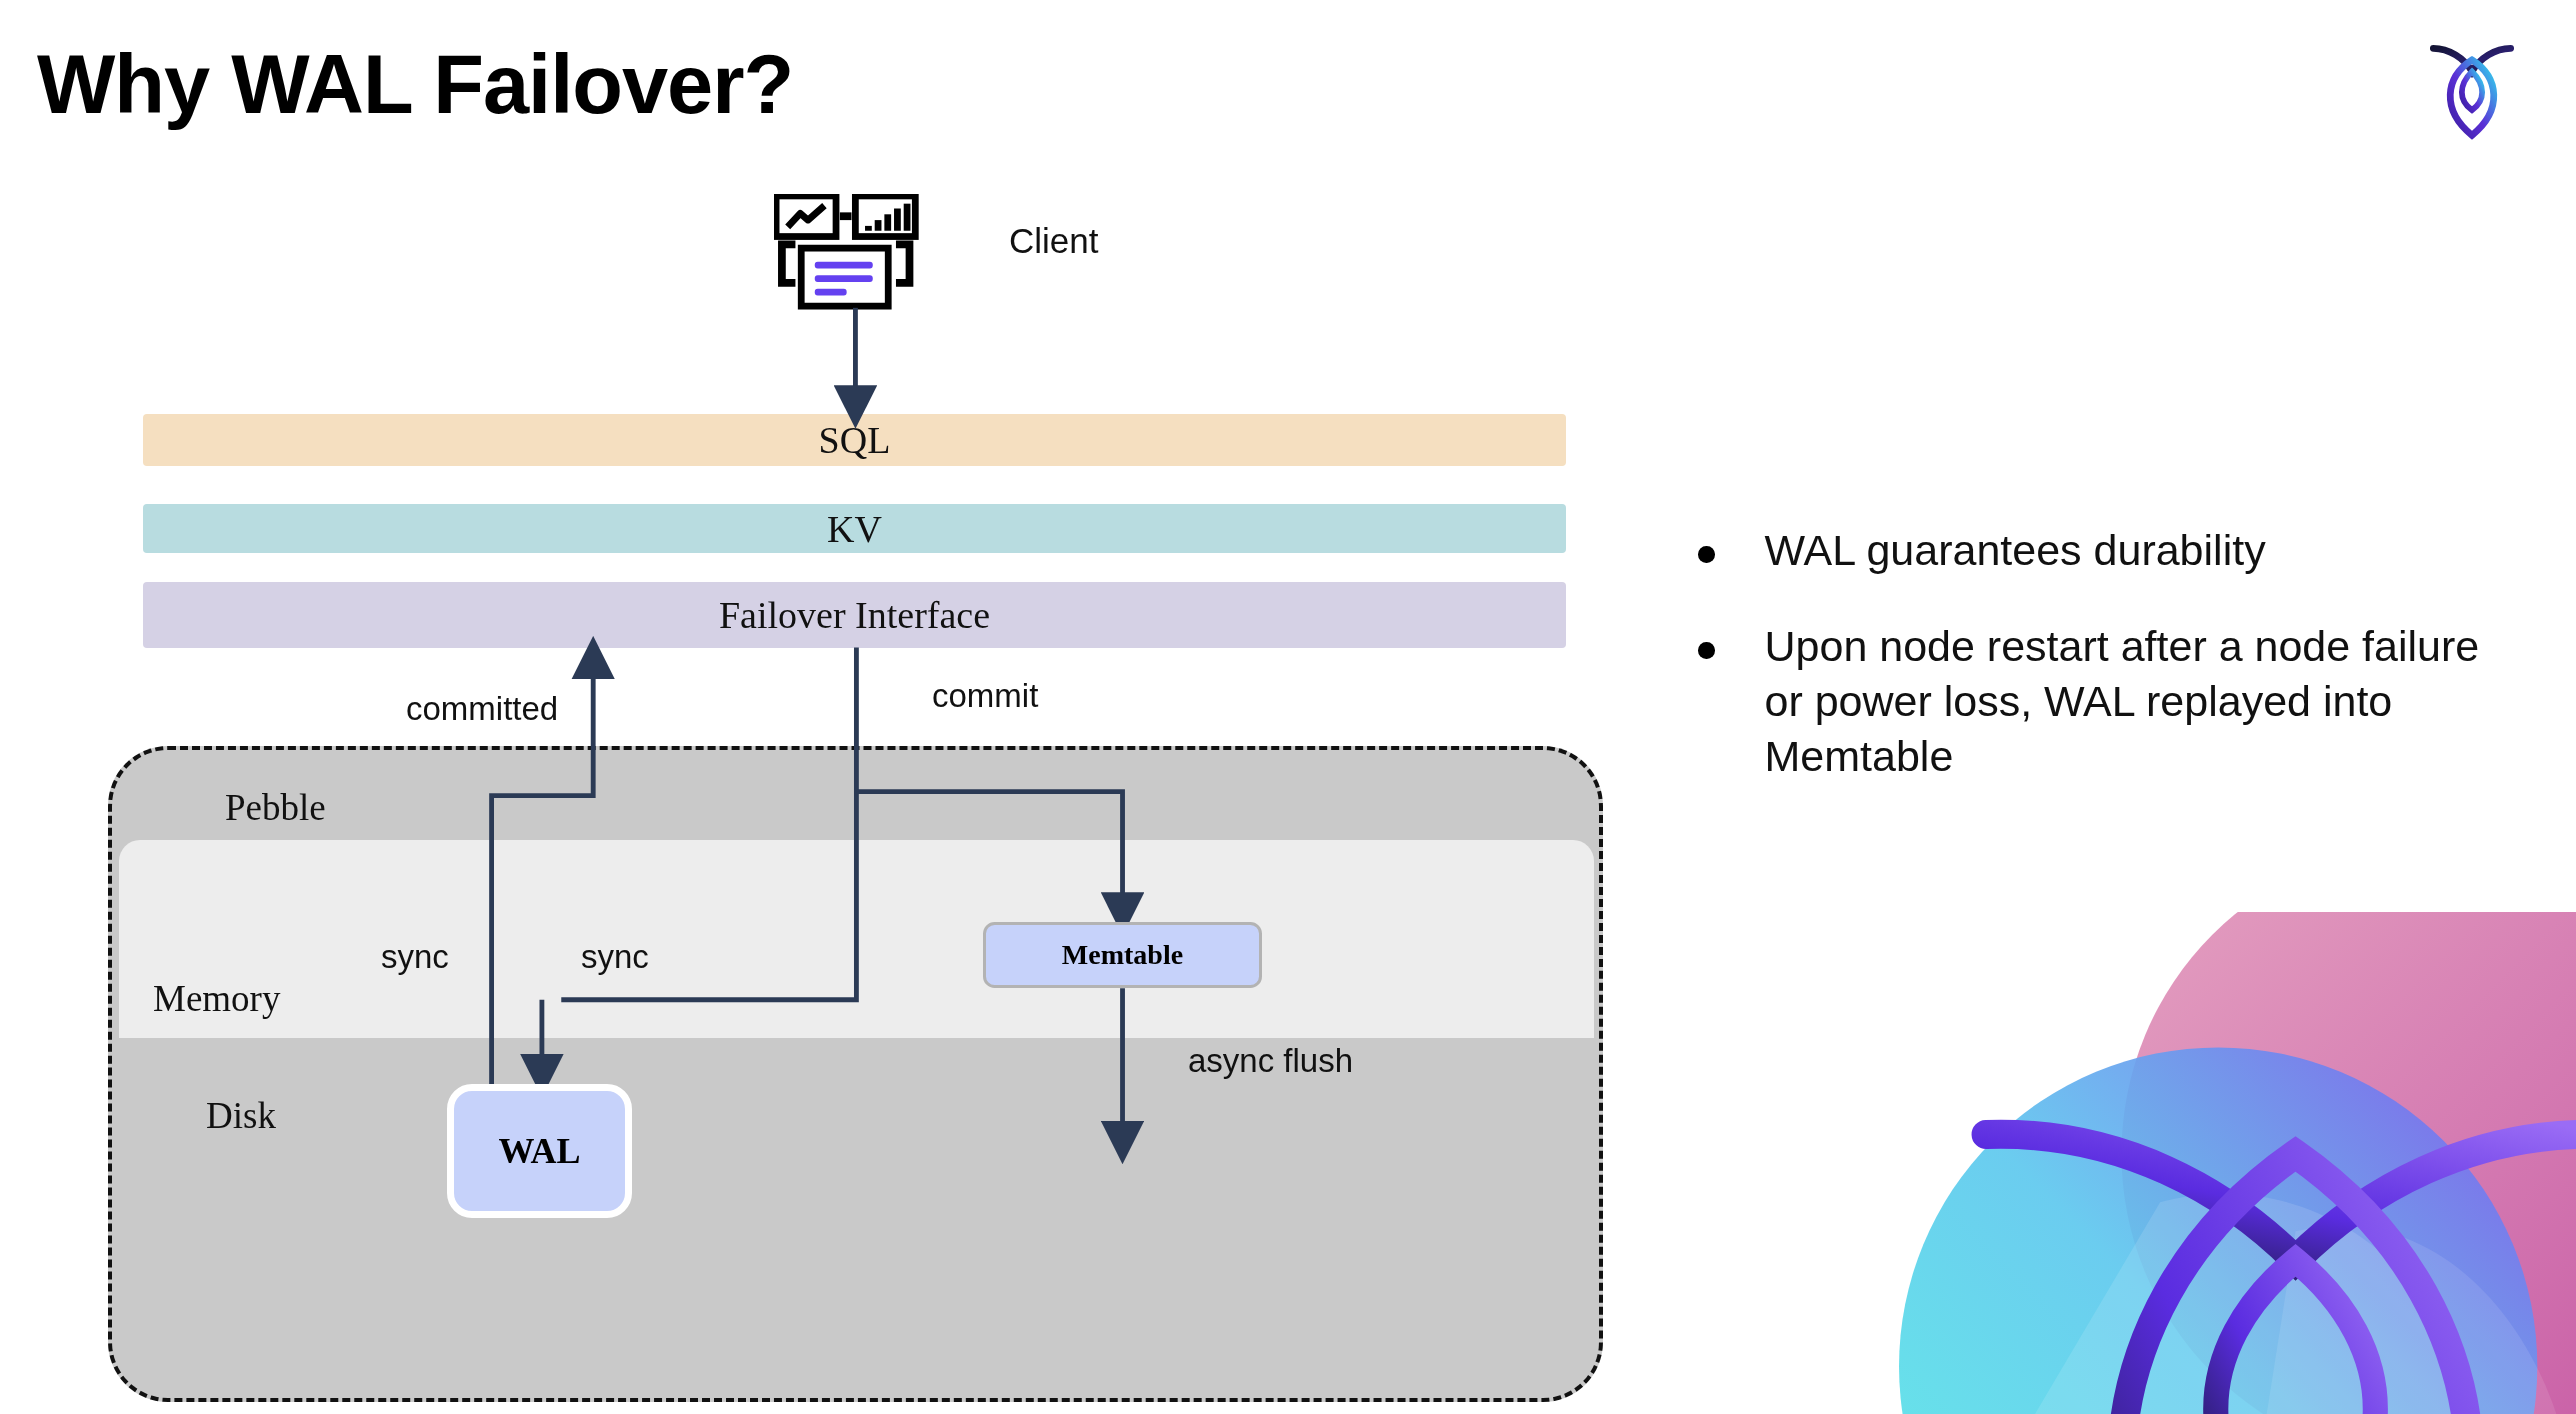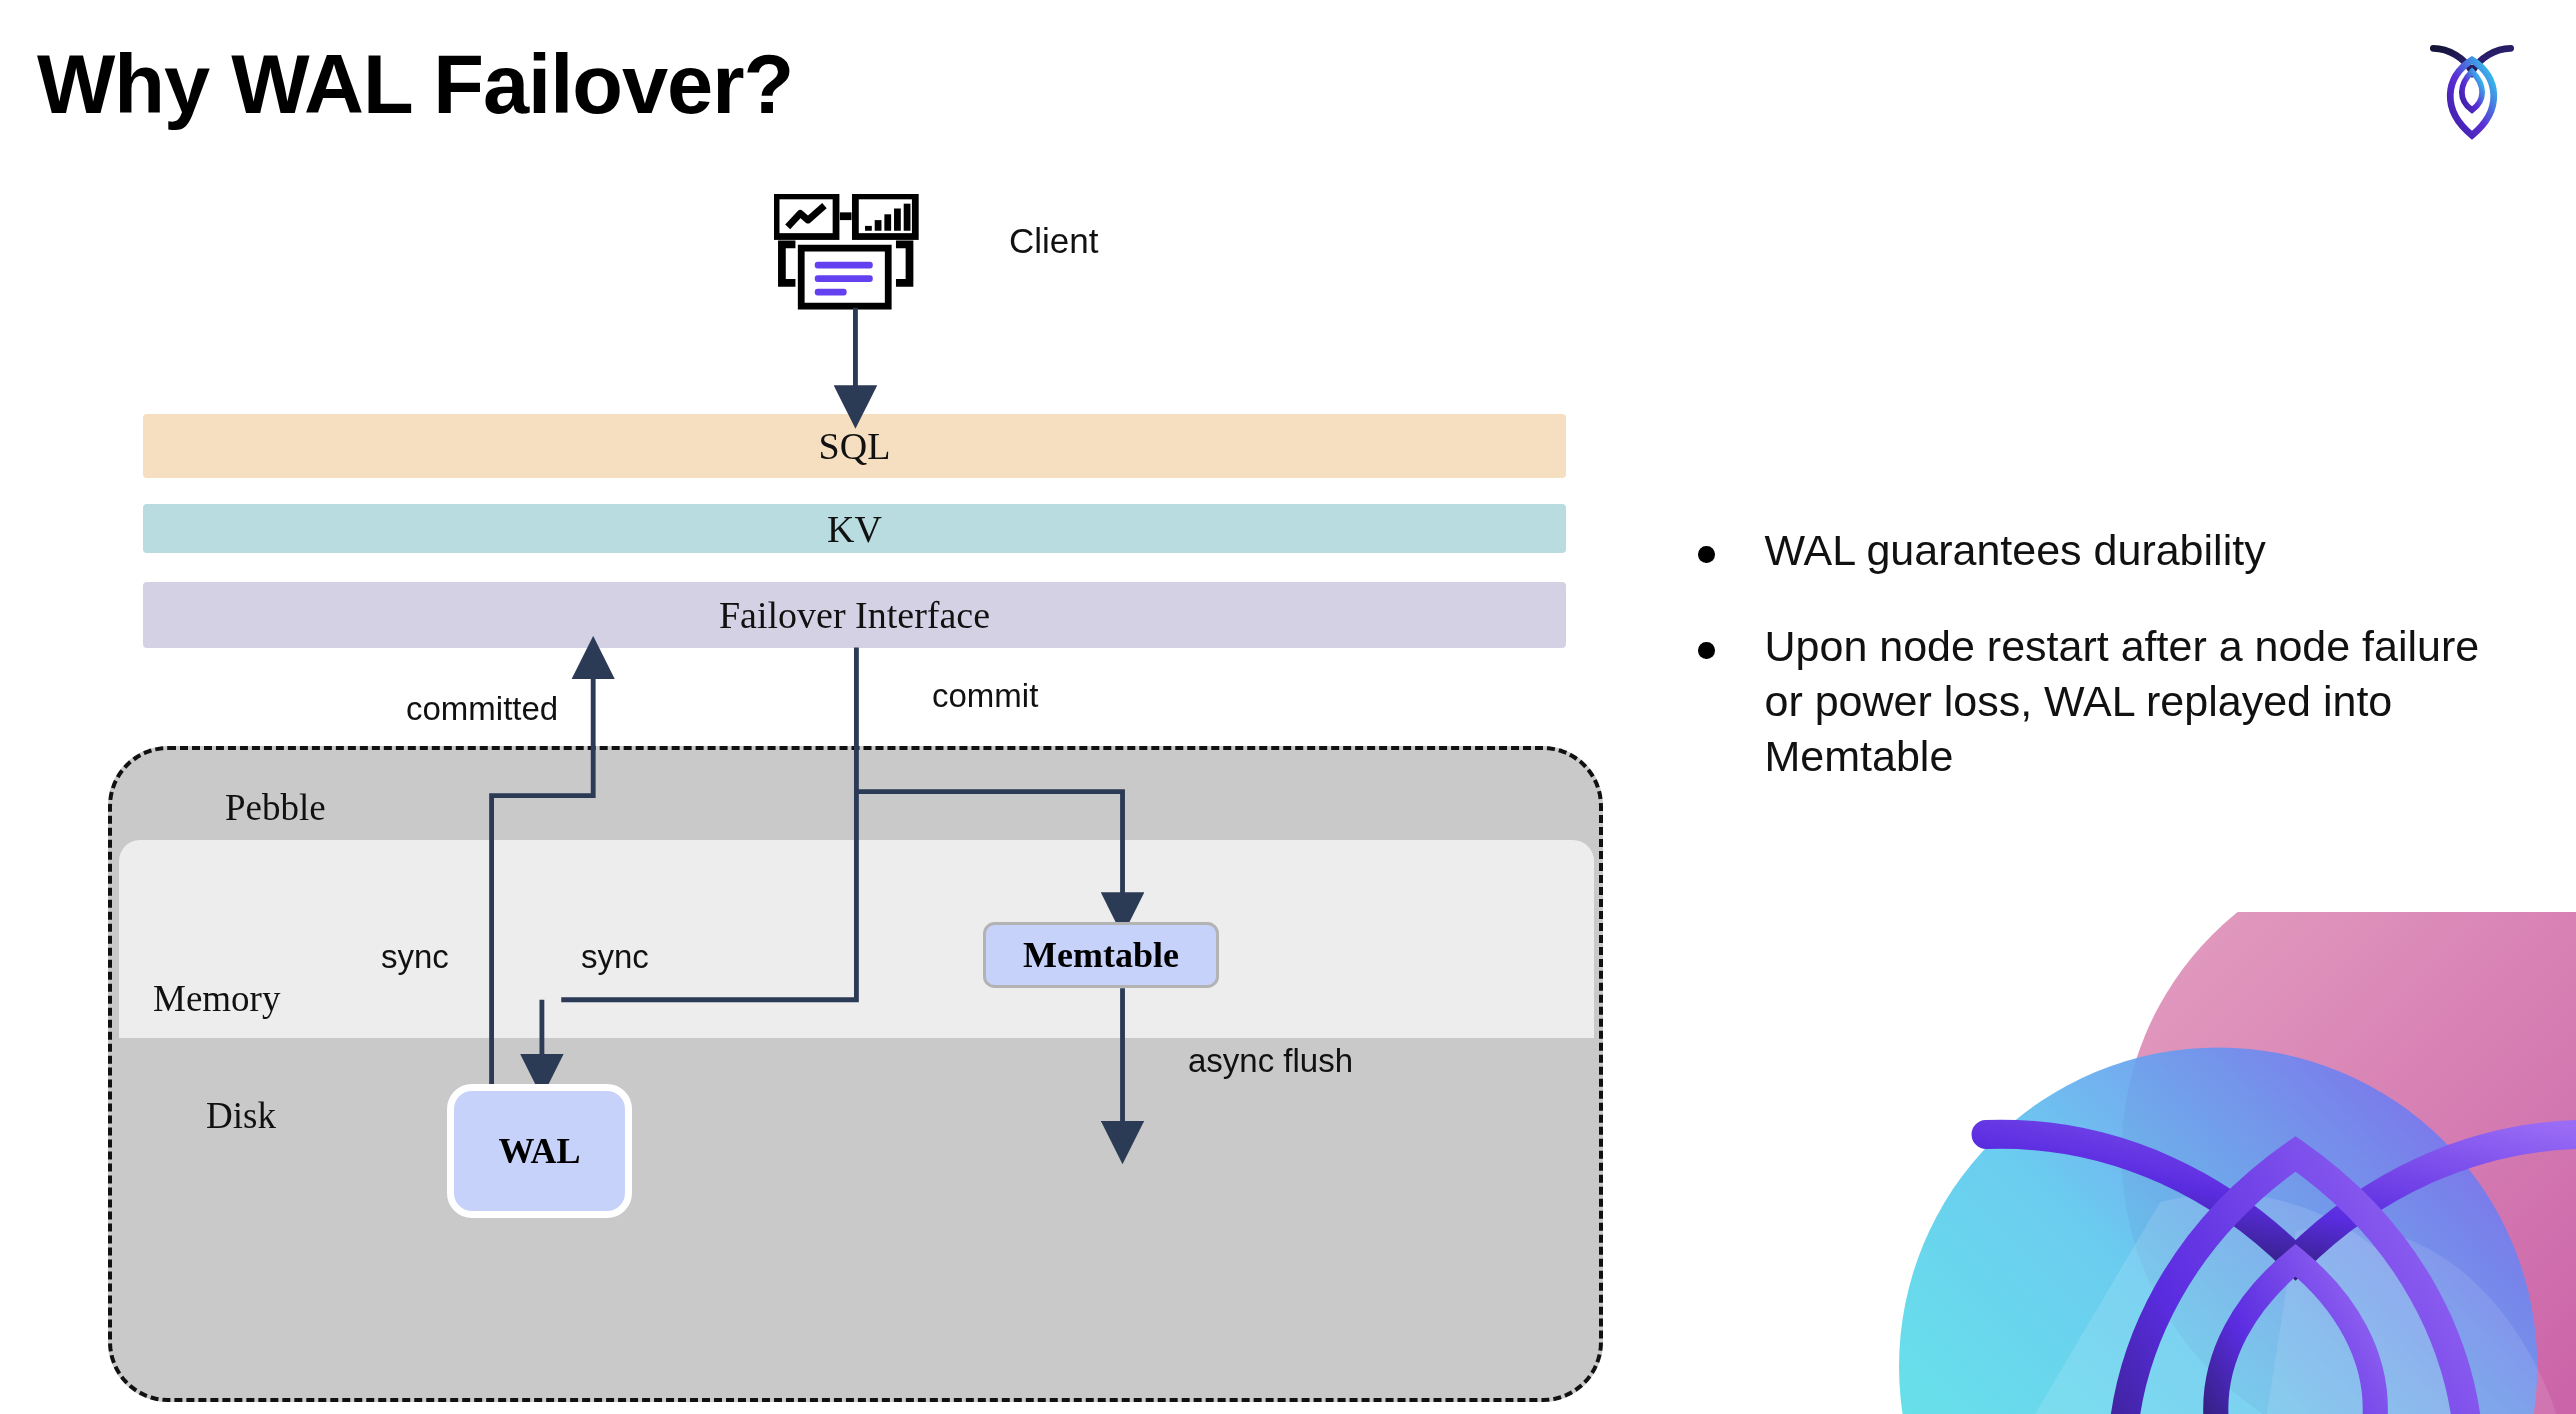--- a/index.html
+++ b/index.html
@@ -29,21 +29,21 @@
     white-space:nowrap;
   }
 
   
   .layer{
     position:absolute;left:143px;width:1423px;
     display:flex;align-items:center;justify-content:center;
     font-family:"Liberation Serif", serif;
     font-size:38px;color:#111;border-radius:3.9px;
   }
-  #layer-sql{top:414px;height:64px;background:#f5dfc0;}
+  #layer-sql{top:414px;height:52px;background:#f5dfc0;}
   #layer-kv{top:504px;height:49px;background:#b8dce0;}
   #layer-storage{top:582px;height:66px;background:#d5d1e5;}
 
   
   #pebble-box{
     position:absolute;left:108px;top:746px;width:1495px;height:656px;
     border:4.8px dashed #111;border-radius:60px;background:#c9c9c9;
     box-sizing:border-box;
   }
   #memory-box{
@@ -58,22 +58,22 @@
   #label-memory{left:153px;top:977px;}
   #label-disk{left:206px;top:1094px;}
 
   
   .node{
     position:absolute;display:flex;align-items:center;justify-content:center;
     background:#c6d2fa;font-family:"Liberation Serif", serif;
     font-weight:bold;color:#000;box-sizing:border-box;
   }
   #node-memtable{
-    left:983px;top:922px;width:236px;height:66px;
-    border:3.9px solid #b3b3b3;border-radius:11.6px;font-size:36px;
+    left:983px;top:922px;width:279px;height:66px;
+    border:3.9px solid #b3b3b3;border-radius:11.6px;font-size:28px;
   }
   #node-wal{
     left:447px;top:1084px;width:185px;height:134px;
     border:7.7px solid #ffffff;border-radius:25px;font-size:36px;
   }
   #node-sstable{
     left:984px;top:1152px;width:275px;height:153px;
     border:8.7px solid #ffffff;border-radius:29px;font-size:36px;
   }
 

